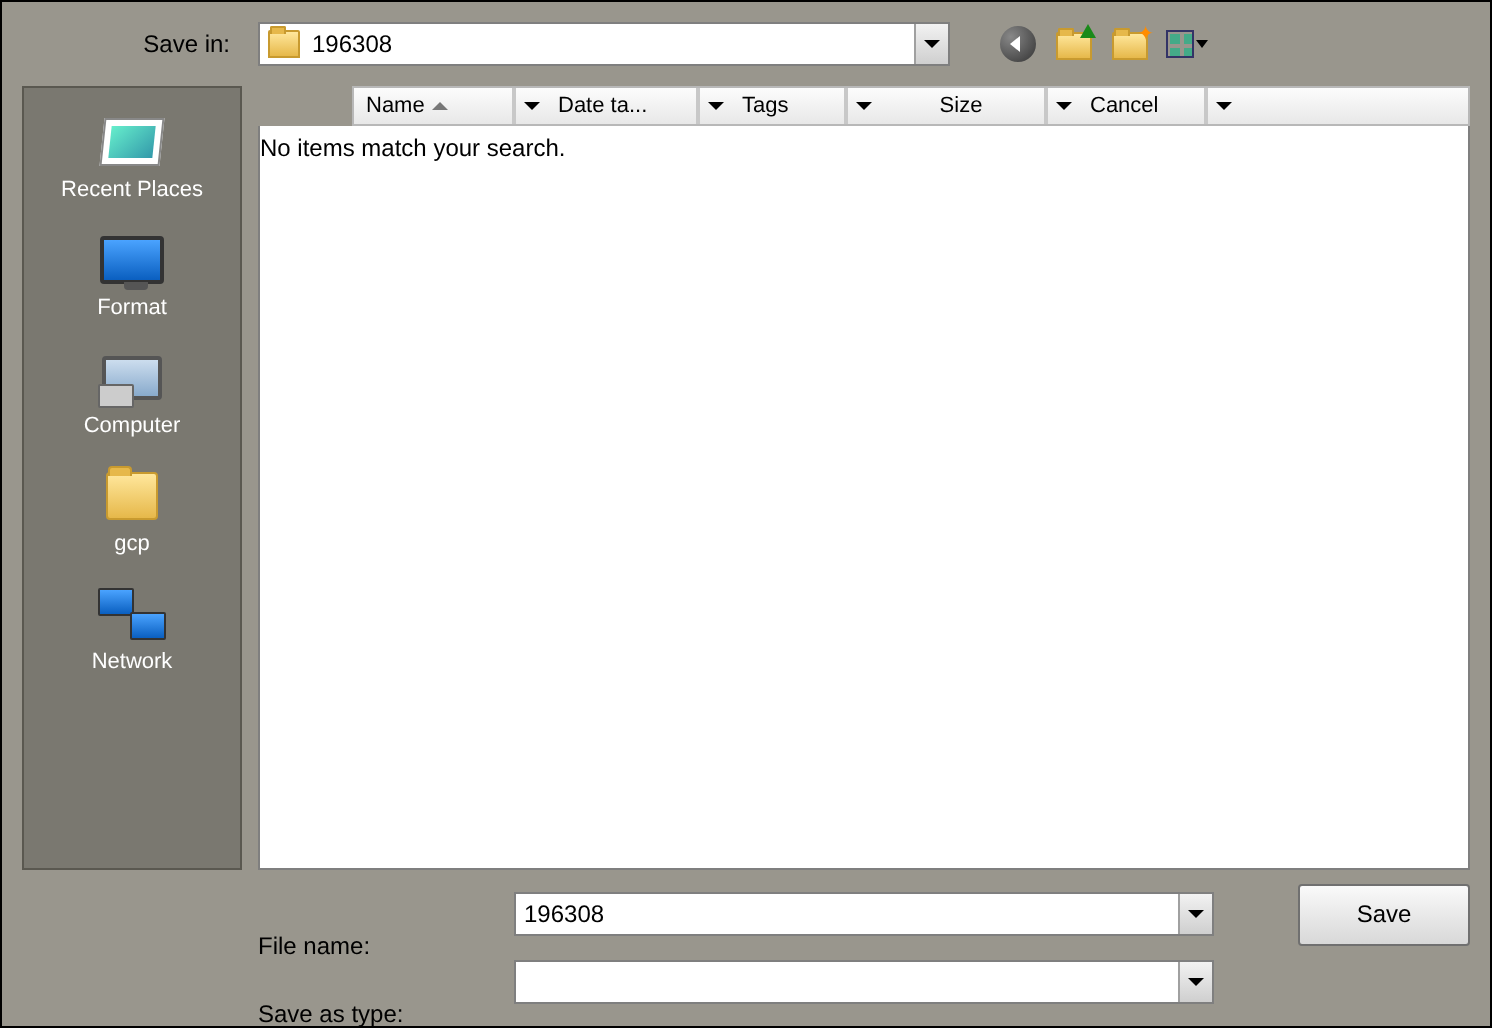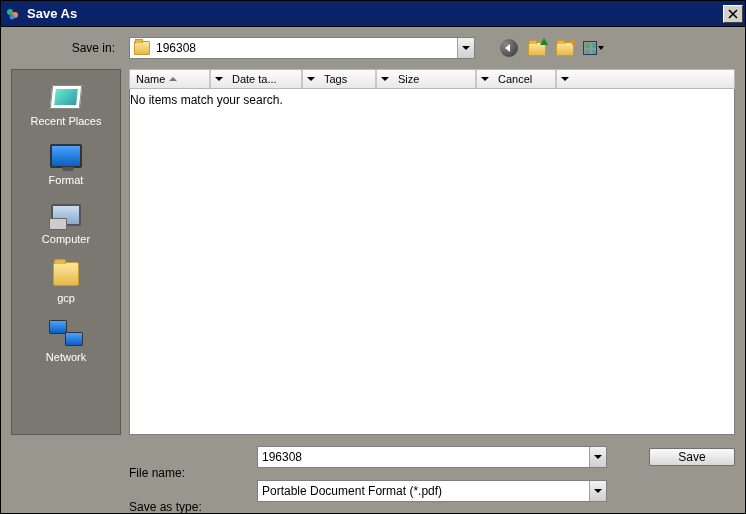--- a/index.html
+++ b/index.html
@@ -236,41 +236,42 @@
     flex: 1;
     display: flex;
     flex-direction: column;
     min-width: 0;
   }
   .col-headers {
     height: 20px;
     display: flex;
     background: linear-gradient(to bottom, #fcfcfc, #e8e8e8);
     border: 1px solid #b8b8b8;
+    margin-left: 47px;
   }
   .col {
     display: flex;
     align-items: center;
     padding: 0 6px;
     border-right: 1px solid #c8c8c8;
     position: relative;
     font-size: 11px;
     cursor: pointer;
   }
   .col .sort-up { margin-left:4px; width:0;height:0;border-left:4px solid transparent;border-right:4px solid transparent;border-bottom:4px solid #777; }
   .col-drop {
     width: 16px;
     border-left: 1px solid #c8c8c8;
     display:flex;align-items:center;justify-content:center;
     background: linear-gradient(to bottom, #fcfcfc, #e8e8e8);
   }
   .col-name { width: 80px; }
   .col-date { width: 76px; }
   .col-tags { width: 58px; }
-  .col-size { width: 84px; }
+  .col-size { width: 84px; justify-content: center; }
   .col-rating { width: 64px; }
   .col-rest { flex:1; border-right:none; cursor:default; }
 
   .file-list {
     flex: 1;
     background: #fff;
     border: 1px solid #7f7f7f;
     border-top: none;
     padding-top: 4px;
     text-align: left;
@@ -311,50 +312,35 @@
   .btm-combo input {
     border: none;
     outline: none;
     width: calc(100% - 20px);
     font-size: 12px;
     font-family: inherit;
     height: 100%;
   }
   .btn {
     width: 86px;
-    height: 18px;
+    height: 31px;
     margin-left: auto;
     background: linear-gradient(to bottom, #fafafa, #d8d8d8);
     border: 1px solid #707070;
     border-radius: 2px;
     font-size: 12px;
     cursor: pointer;
     font-family: inherit;
   }
 </style>
 </head>
 <body>
 
 <div class="window">
 
-  <div class="titlebar">
-    <span class="app-icon">
-      <svg width="16" height="16" viewBox="0 0 16 16">
-        <circle cx="5" cy="6" r="3" fill="#3a8"></circle>
-        <circle cx="10" cy="9" r="3" fill="#e84"></circle>
-        <circle cx="7" cy="11" r="2.5" fill="#48c"></circle>
-      </svg>
-    </span>
-    <span class="title-text">Save As</span>
-    <div class="close-btn">
-      <svg width="10" height="10" viewBox="0 0 10 10">
-          <path d="M1 1 L9 9 M9 1 L1 9" stroke="#000" stroke-width="1.6"></path>
-        </svg>
-    </div>
-  </div>
 
   <div class="body-area">
 
     <div class="savein-row">
       <div class="savein-label">Save in:</div>
       <div class="savein-combo">
         <div class="folder-ico"></div>
         <span class="combo-text">196308</span>
         <div class="combo-arrow">
             <div class="arrow-down"></div>
@@ -476,21 +462,20 @@
           <input type="text" value="196308" style="">
           <div class="combo-arrow">
               <div class="arrow-down"></div>
             </div>
         </div>
         <button class="btn">Save</button>
       </div>
       <div class="btm-row">
         <div class="btm-label">Save as type:</div>
         <div class="btm-combo">
-          <span>Portable Document Format (*.pdf)</span>
           <div class="combo-arrow">
               <div class="arrow-down"></div>
             </div>
         </div>
       </div>
     </div>
 
   </div>
 </div>
 

